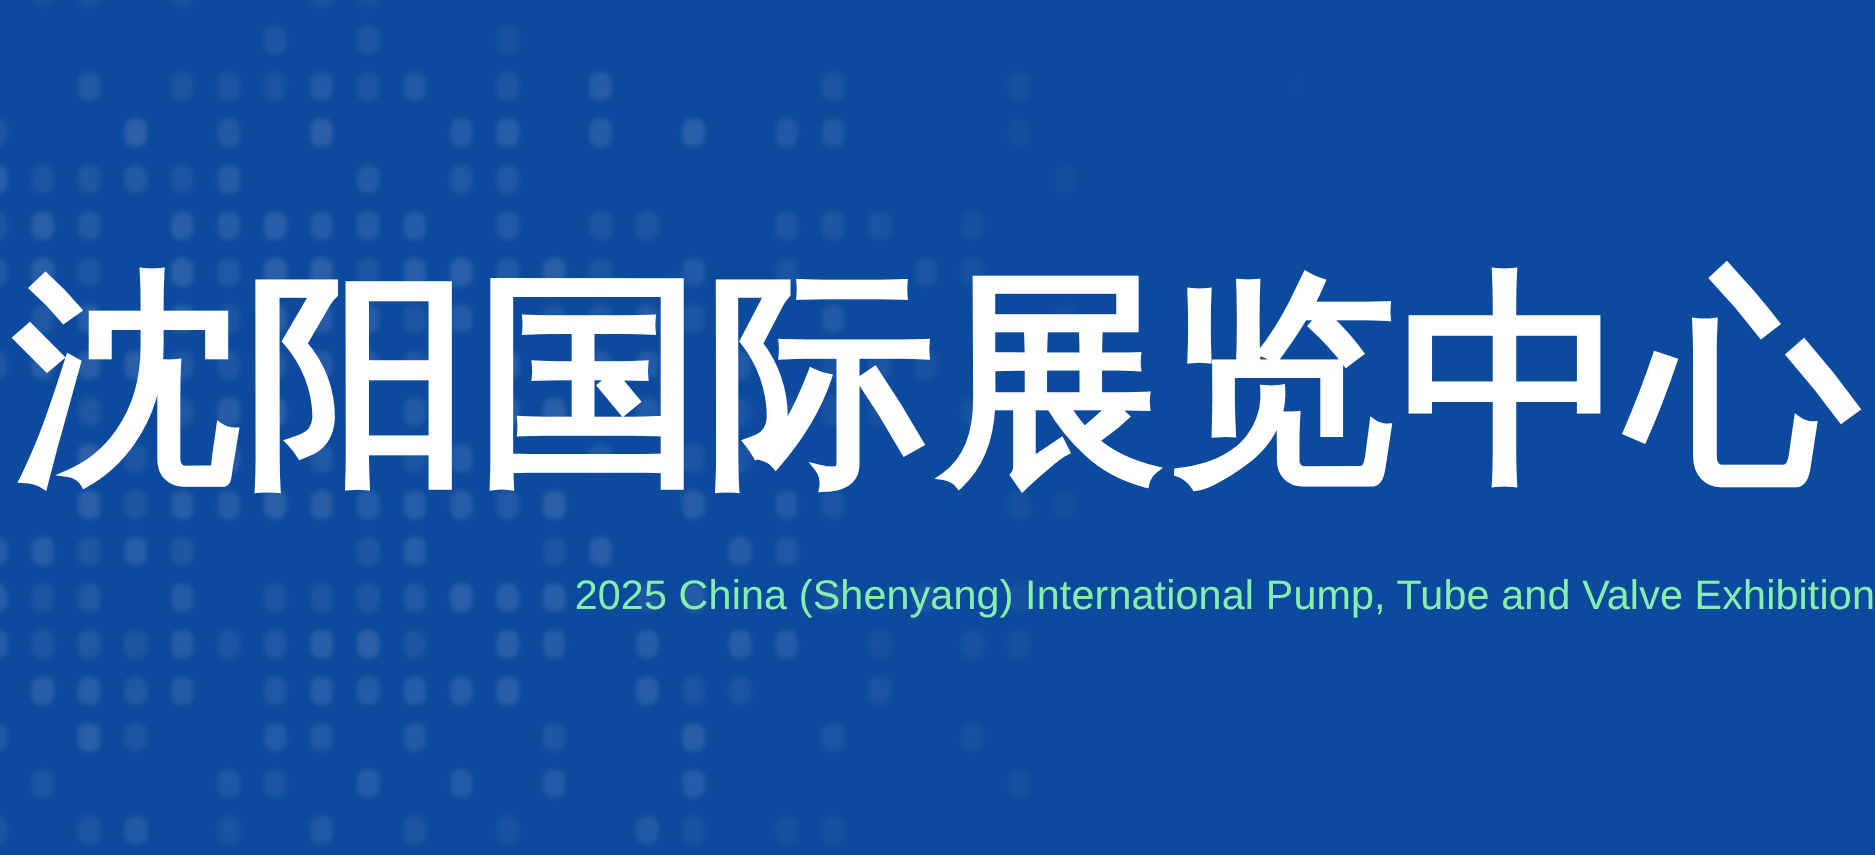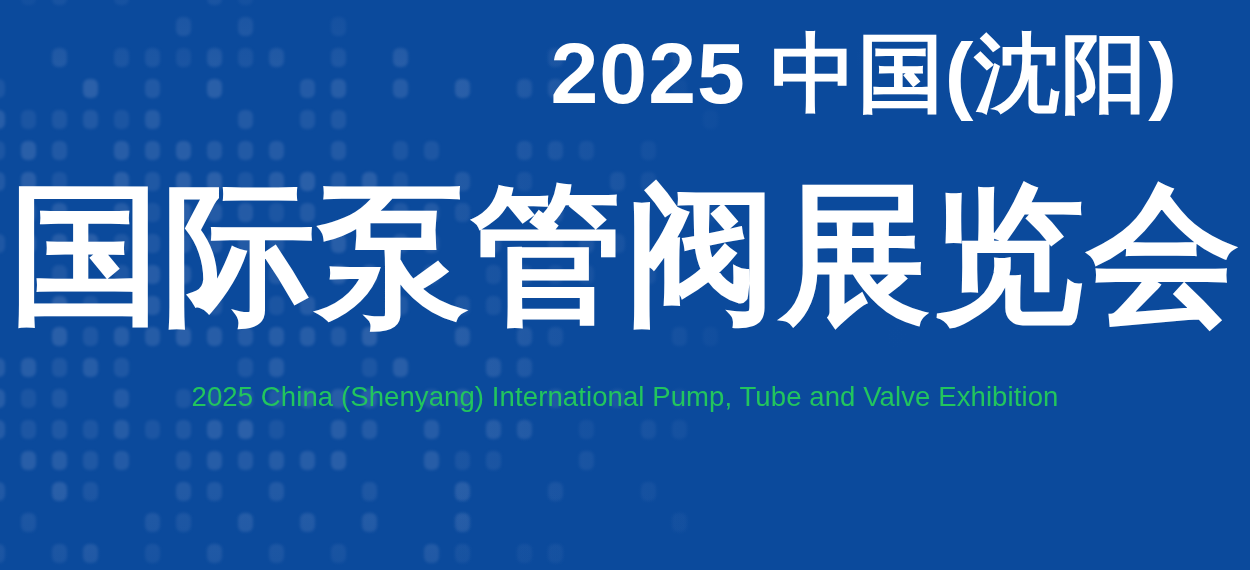--- a/index.html
+++ b/index.html
@@ -80,22 +80,22 @@
     font-weight: bold;
     line-height: 1.0;
     letter-spacing: 2px;
     white-space: nowrap;
   }
   .line-en {
     position: absolute;
     top: 383px;
     left: 0;
     right: 0;
-    text-align: center;
-    color: #22c55e;
+    text-align: right;
+    color: #86efac;
     font-size: 27.5px;
     font-weight: normal;
     letter-spacing: 0.1px;
     line-height: 1.0;
     white-space: nowrap;
   }
   .line-date {
     position: absolute;
     top: 490px;
     left: 0;
@@ -363,21 +363,20 @@
       <div class="dot" style="left: 455px; top: 544px; width: 15px; height: 19px; background: rgb(47, 99, 171); opacity: 0.52;"></div>
       <div class="dot" style="left: 517px; top: 544px; width: 15px; height: 19px; background: rgb(47, 99, 171); opacity: 0.49;"></div>
       <div class="dot" style="left: 548px; top: 544px; width: 15px; height: 19px; background: rgb(47, 99, 171); opacity: 0.58;"></div>
       <div class="dot" style="left: 1044px; top: 544px; width: 15px; height: 19px; background: rgb(47, 99, 171); opacity: 0.62;"></div>
     </div>
   <div class="fade-right"></div>
   <div class="fade-top"></div>
 
   <div class="content">
 
-    <div class="line-top">2025 中国(沈阳)</div>
-
-    <div class="line-main">国际泵管阀展览会</div>
+
+    <div class="line-main">沈阳国际展览中心</div>
 
     <div class="line-en">2025 China (Shenyang) International Pump, Tube and Valve Exhibition</div>
 
 
   </div>
 </div>
 
 </body></html>

